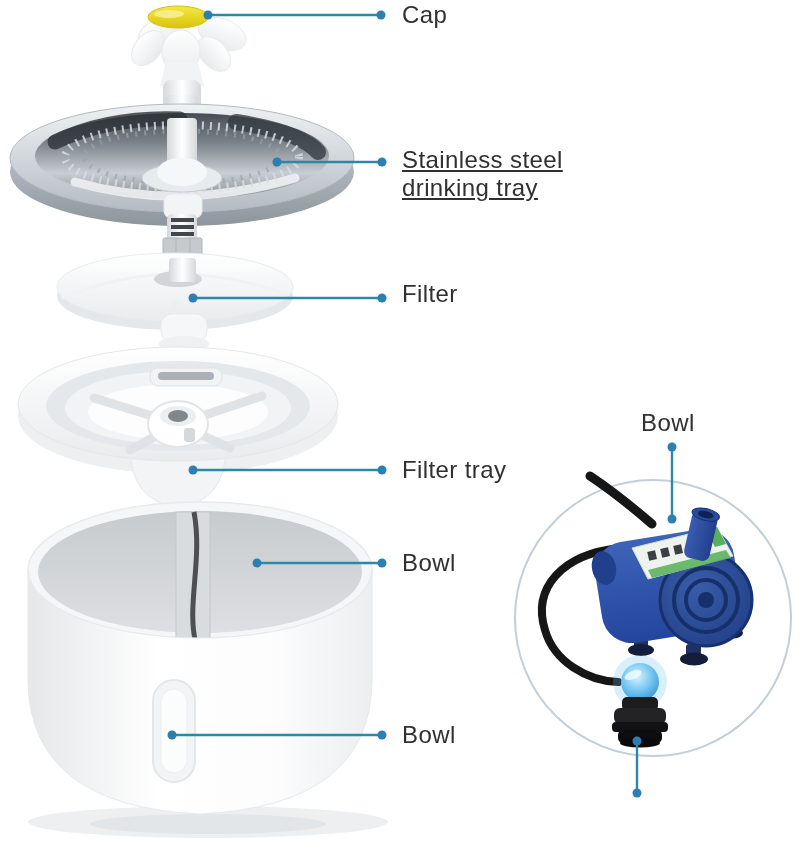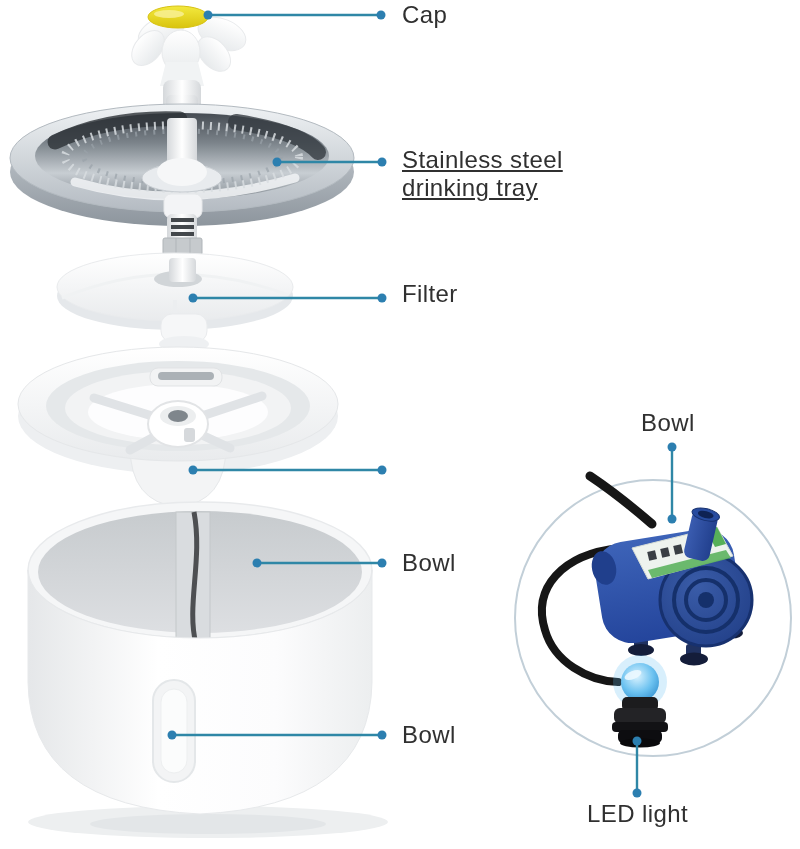--- a/index.html
+++ b/index.html
@@ -233,17 +233,17 @@
       <circle cx="672" cy="447" r="4.5"></circle>
         <circle cx="672" cy="519" r="4.5"></circle>
       <circle cx="637" cy="741" r="4.5"></circle>
         <circle cx="637" cy="793" r="4.5"></circle>
     </g>
   </svg>
 
   <div class="label" style="left:402px;top:1px">Cap</div>
   <div class="label wrap" style="left:402px;top:146px">Stainless steel drinking tray</div>
   <div class="label" style="left:402px;top:280px">Filter</div>
+  <div class="label" style="left:402px;top:456px">Filter tray</div>
   <div class="label" style="left:402px;top:549px">Bowl</div>
   <div class="label" style="left:402px;top:721px">Bowl</div>
   <div class="label" style="left:641px;top:409px">Bowl</div>
-  <div class="label" style="left:587px;top:800px">LED light</div>
 </div>
 
 </body></html>

